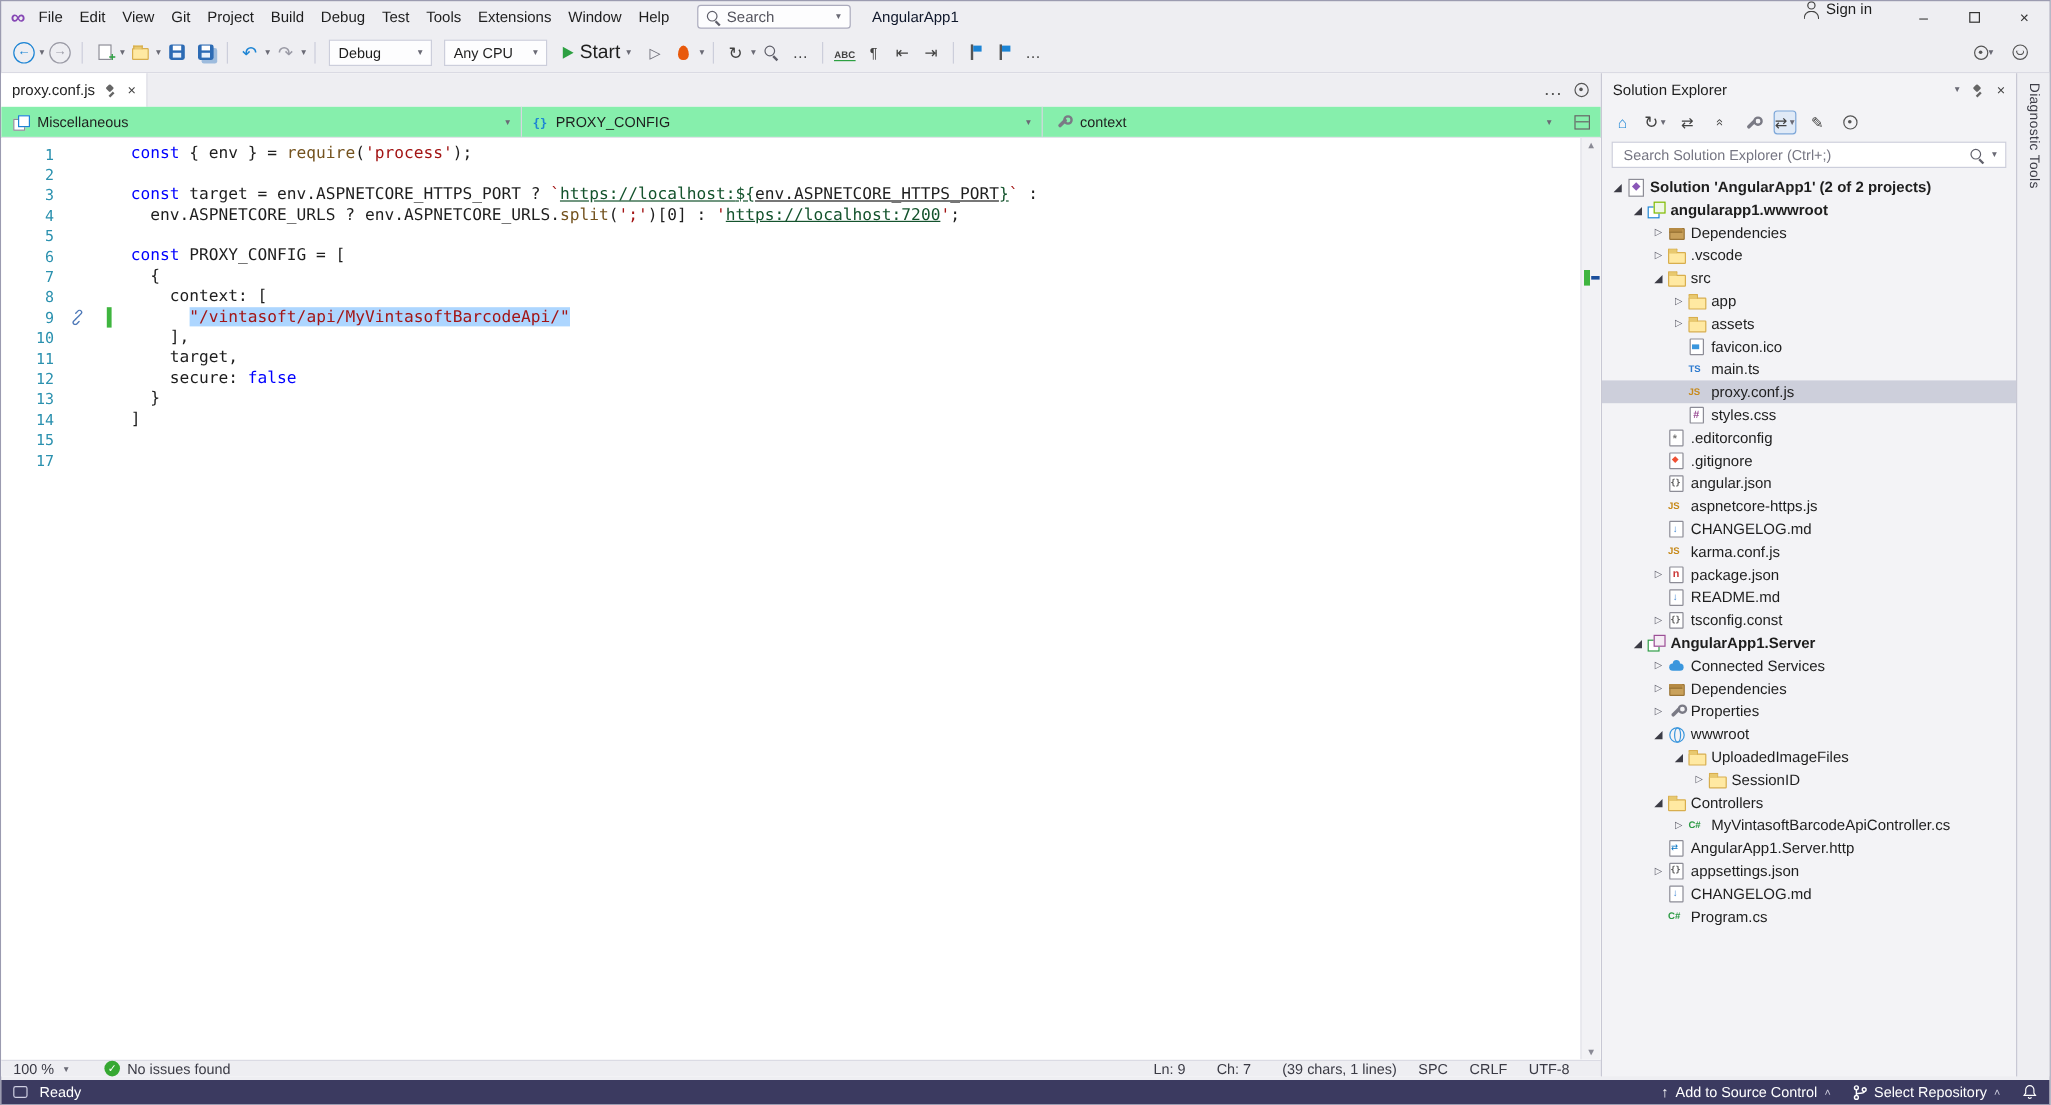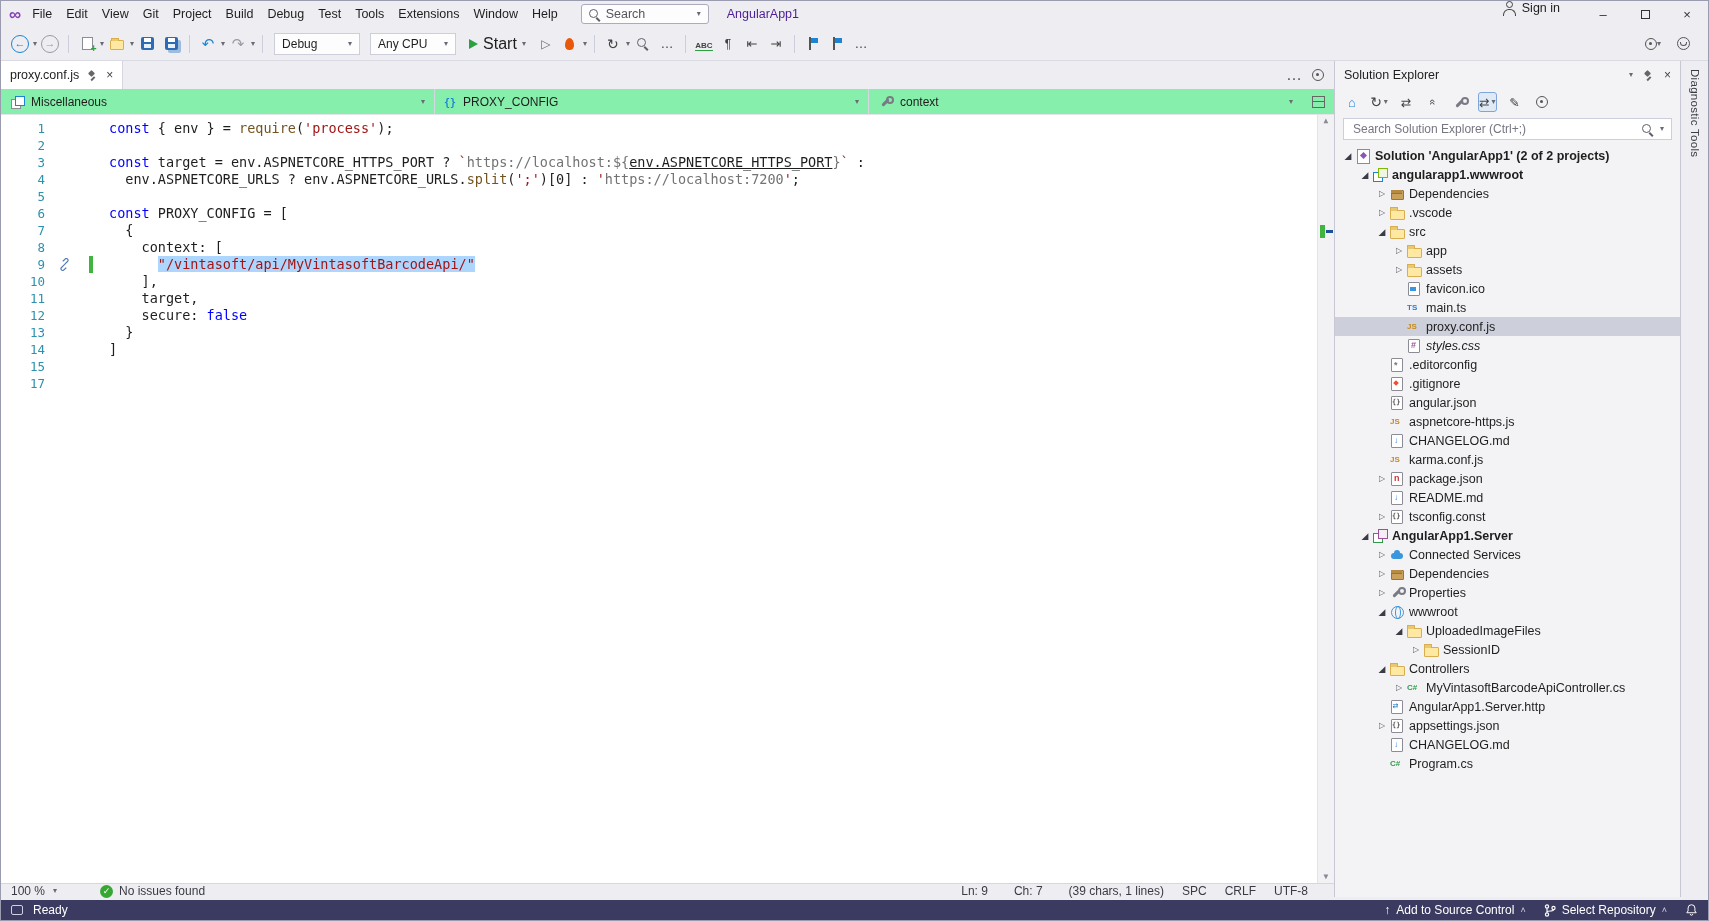--- a/index.html
+++ b/index.html
@@ -8,21 +8,21 @@
        font-family:"Liberation Sans",sans-serif;color:#1E1E1E;overflow:hidden;border:1px solid #9B9BB0}
 
   
   .titlebar{height:26px;display:flex;align-items:center;padding-left:6px;font-size:12.5px}
   .vs-logo{font-size:17px;font-weight:bold;color:#8647B5;margin:0 4px 0 2px;line-height:1}
   .menus{display:flex}
   .menus .menu-item{padding:4px 7px;cursor:default;white-space:nowrap}
   .search-box{width:128px;height:20px;border:1px solid #ABABBD;border-radius:3px;background:#FDFDFE;
               display:flex;align-items:center;gap:6px;padding:0 7px;margin-left:16px;color:#55555f}
   .search-box .chev{margin-left:auto}
-  .tb-title{margin-left:18px;color:#4c1d95}
+  .tb-title{margin-left:18px;color:#0f172a}
   .tb-right{margin-left:auto;display:flex;align-items:flex-start;height:100%}
   .signin{display:flex;align-items:center;gap:6px;margin-right:22px}
   .wbtn{width:42px;height:26px;display:flex;align-items:center;justify-content:center;font-size:13px;color:#333}
   .maxbox{width:9px;height:9px;border:1.2px solid #333}
 
   
   .toolbar{height:34px;display:flex;align-items:center;padding:0 8px;gap:2px;border-bottom:1px solid #DADAE3}
   .tbi{height:24px;min-width:22px;display:flex;align-items:center;justify-content:center;border-radius:3px;
        font-size:13px;color:#424242;padding:0 2px}
   .sep{width:1px;height:18px;background:#CCCEDB;margin:0 5px}
@@ -96,35 +96,35 @@
   .split-ic::after{content:"";position:absolute;left:0;right:0;top:4px;height:1.2px;background:#666}
 
   
   .code-area{position:relative;flex:1;overflow:hidden;font-family:"DejaVu Sans Mono","Liberation Mono",monospace;font-size:13.5px;background:#fff}
   .code{position:absolute;top:5px;left:0;right:17px}
   .cl{position:relative;height:17px;line-height:17px;white-space:pre}
   .ln{position:absolute;left:0;top:0;width:44px;text-align:right;color:#2B91AF;font-size:12.5px}
   .ct{position:absolute;left:108px;top:0}
   .tk-kw{color:#0000FF}
   .tk-str{color:#A31515}
-  .tk-stru{color:#737373;}
+  .tk-stru{color:#14532d;text-decoration:underline}
   .tk-idu{color:#1E1E1E;text-decoration:underline}
   .tk-fn{color:#74531F}
   .tk-pl{color:#1E1E1E}
   .tk-sel{background:#ADD6FF;color:#A31515}
   .lnk-ic{position:absolute;left:57px;top:2px;width:13px;height:13px}
   .chg{position:absolute;left:88px;top:0;width:4px;height:17px;background:#3FB53F}
 
   .vscroll{position:absolute;top:0;right:0;bottom:0;width:17px;background:#F2F2F5;border-left:1px solid #E2E2E8}
   .vs-arrow{position:absolute;left:0;right:0;text-align:center;color:#8a8a95;font-size:8px;line-height:10px}
   .vs-arrow.up{top:1px}.vs-arrow.down{bottom:1px}
   .mark-g{position:absolute;left:2px;top:110px;width:5px;height:13px;background:#3FB53F}
   .mark-c{position:absolute;left:8px;top:115px;width:7px;height:3px;background:#1B4F9C}
 
-  .ed-status{height:14px;background:#EEEEF2;border-top:1px solid #D6D6E0;display:flex;align-items:flex-start;font-size:12px;padding:0 10px;gap:23px;color:#3a3a44}
+  .ed-status{height:14px;background:#EEEEF2;border-top:1px solid #D6D6E0;display:flex;align-items:center;font-size:12px;padding:0 10px;gap:10px;color:#3a3a44}
   .zoom{display:flex;gap:8px;align-items:center;min-width:66px}
   .issues{display:flex;gap:6px;align-items:center}
   .issue-dot{width:13px;height:13px;border-radius:50%;background:#36A832;color:#fff;font-size:9px;display:flex;align-items:center;justify-content:center;line-height:1}
   .ed-right{margin-left:auto;display:flex;gap:26px;padding-right:16px;white-space:nowrap}
   .ed-right .tight{margin-left:-8px}
 
   
   .sepanel{width:346px;background:#F3F3F6;border-left:1px solid #C8C8D4;display:flex;flex-direction:column;font-size:12.5px}
   .se-header{height:28px;display:flex;align-items:center;padding:0 9px;gap:9px}
   .se-header .right{margin-left:auto;display:flex;align-items:center;gap:10px}
@@ -495,21 +495,21 @@
           <div class="trow" style="padding-left: 57px;">
             <span class="arrow "></span>
             <span class="ti ts-file-icon"></span>
             <span class="tlabel">main.ts</span>
           </div>
           <div class="trow sel" style="padding-left: 57px;">
             <span class="arrow "></span>
             <span class="ti js-file-icon"></span>
             <span class="tlabel">proxy.conf.js</span>
           </div>
-          <div class="trow" style="padding-left: 57px; font-style: italic;">
+          <div class="trow" style="padding-left: 57px;">
             <span class="arrow "></span>
             <span class="ti css-file-icon page-b"></span>
             <span class="tlabel">styles.css</span>
           </div>
           <div class="trow" style="padding-left: 40px;">
             <span class="arrow "></span>
             <span class="ti editorconfig-file-icon page-b"></span>
             <span class="tlabel">.editorconfig</span>
           </div>
           <div class="trow" style="padding-left: 40px;">

